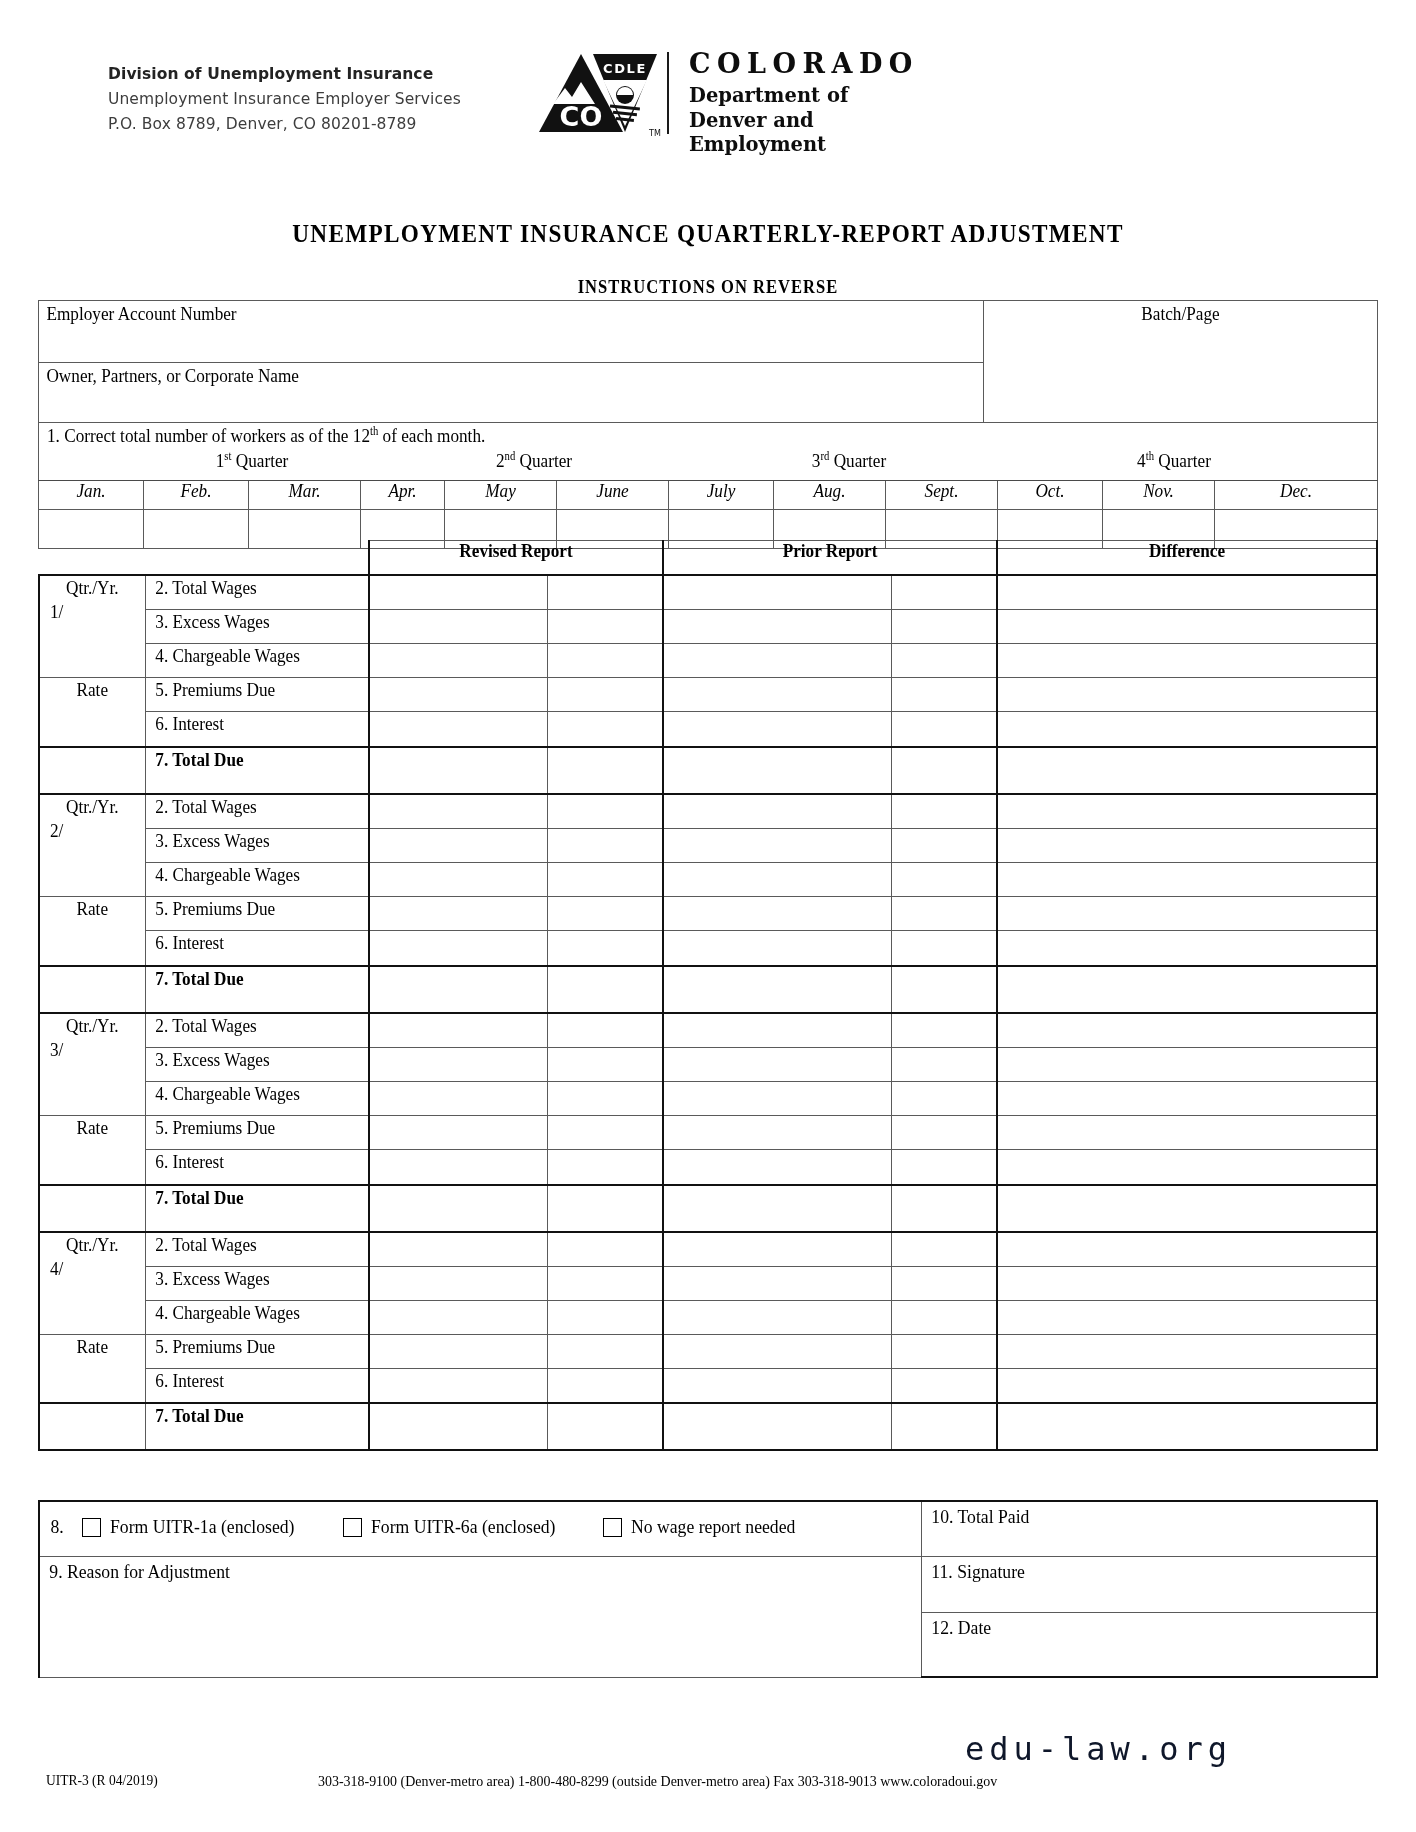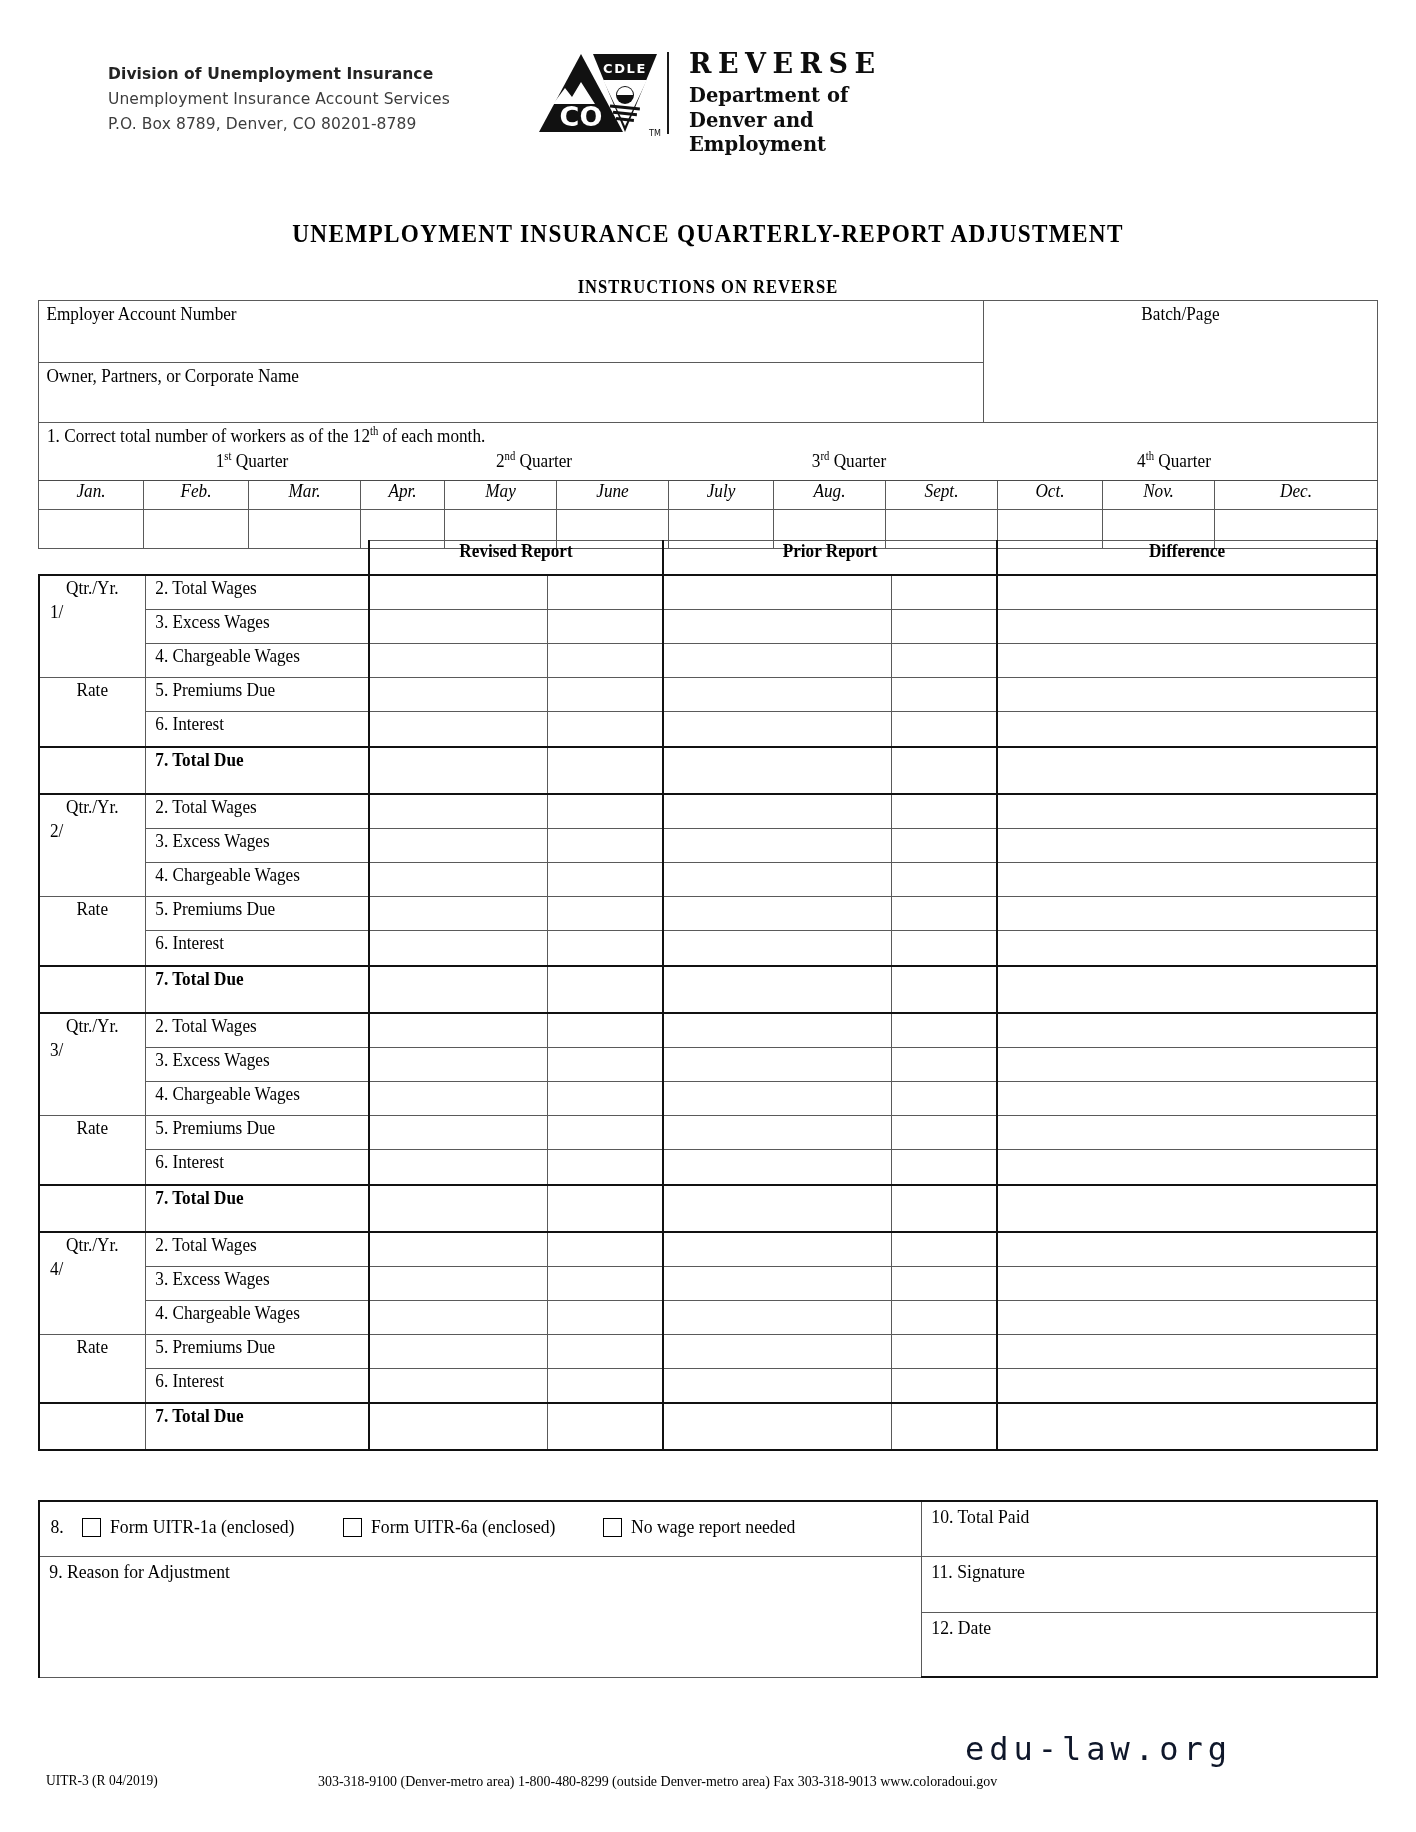--- a/index.html
+++ b/index.html
@@ -275,42 +275,42 @@
     color: #0f172a;
     white-space: nowrap;
   }
 </style>
 </head>
 <body>
 
 <div class="letterhead">
   <div class="lh-address">
     <div class="lh-l1">Division of Unemployment Insurance</div>
-    <div>Unemployment Insurance Account Services</div>
+    <div>Unemployment Insurance Employer Services</div>
     <div>P.O. Box 8789, Denver, CO 80201-8789</div>
   </div>
 
   <div class="logo-block">
     <svg class="logo-mark" width="124" height="90" viewBox="0 0 124 90">
       <polygon points="44,6 86,84 2,84" fill="#111"></polygon>
       <path d="M16 56 L28 40 L35 49 L44 34 L58 56 Z" fill="#fff"></path>
       <text x="44" y="78" font-family="DejaVu Sans, sans-serif" font-size="27" font-weight="bold" fill="#fff" text-anchor="middle">CO</text>
       <polygon points="56,6 120,6 88,84" fill="#111"></polygon>
       <text x="88" y="25" font-family="DejaVu Sans, sans-serif" font-size="13" font-weight="bold" fill="#fff" text-anchor="middle" letter-spacing="1.6">CDLE</text>
       <polygon points="66,32 110,32 88,78" fill="#fff"></polygon>
       <circle cx="88" cy="47" r="9" fill="#111"></circle>
       <path d="M80 47 a8 8 0 0 1 16 0 Z" fill="#fff"></path>
       <rect x="73" y="58" width="30" height="3" fill="#111" transform="rotate(6 88 59)"></rect>
       <rect x="76" y="64" width="24" height="3" fill="#111" transform="rotate(6 88 65)"></rect>
       <rect x="79" y="70" width="18" height="3" fill="#111" transform="rotate(6 88 71)"></rect>
       <text x="112" y="88" font-family="DejaVu Sans, sans-serif" font-size="8" fill="#111">TM</text>
     </svg>
     <div class="logo-rule"></div>
     <div class="logo-words">
-      <div class="logo-co">REVERSE</div>
+      <div class="logo-co">COLORADO</div>
       <div class="logo-dept">Department of</div>
       <div class="logo-dept" style="margin-top:0">Denver and Employment</div>
     </div>
   </div>
 </div>
 
 <div class="form-title">UNEMPLOYMENT  INSURANCE  QUARTERLY-REPORT  ADJUSTMENT</div>
 <div class="form-subtitle">INSTRUCTIONS ON REVERSE</div>
 
 <div class="sheet ident">

